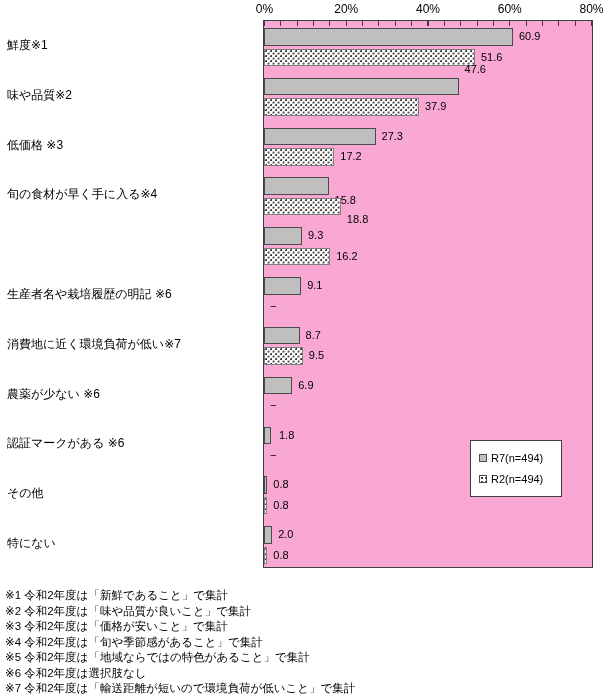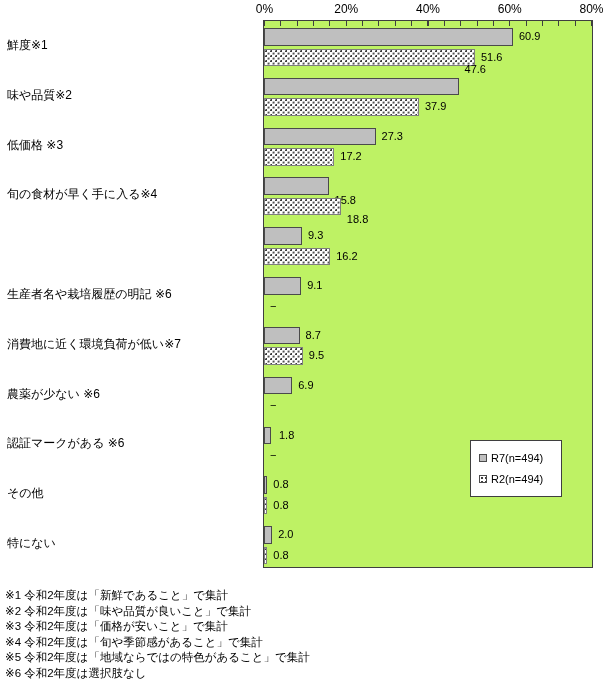--- a/index.html
+++ b/index.html
@@ -11,21 +11,21 @@
   html,body{background:#ffffff;}
   body{font-family:"Liberation Sans","DejaVu Sans",sans-serif;color:var(--text);}
   .page{position:relative;width:615px;height:700px;background:#fff;overflow:hidden;}
 
   
   .axis-row{position:absolute;top:2px;left:0;height:16px;width:615px;}
   .tick-label{position:absolute;transform:translateX(-50%);font-size:12px;white-space:nowrap;}
 
   
   .plot{position:absolute;left:263px;top:20px;width:330px;height:548px;
-        border:1.5px solid var(--plot-border);background:#bef264;}
+        border:1.5px solid var(--plot-border);background:#f9a8d4;}
   .tick-strip{position:absolute;top:0;left:0;right:0;height:5px;
         background-image:repeating-linear-gradient(to right,var(--plot-border) 0 1px,transparent 1px 16.35px);}
 
   .bar{position:absolute;height:17.5px;}
   .bar-r7{background:var(--r7-fill);border:1px solid var(--r7-border);}
   .bar-r2{background-color:var(--r2-bg);border:1px solid var(--r2-border);
         background-image:
           radial-gradient(circle at 1.2px 1.2px,var(--dot) 0.9px,transparent 1.1px),
           radial-gradient(circle at 1.2px 1.2px,var(--dot) 0.9px,transparent 1.1px);
         background-size:5px 5px;background-position:0 0,2.5px 2.5px;}
@@ -113,20 +113,21 @@
         <span>R2(n=494)</span>
       </div>
     </div>
   <div class="footnotes">
       <div class="footnote-line">※1 令和2年度は「新鮮であること」で集計</div>
       <div class="footnote-line">※2 令和2年度は「味や品質が良いこと」で集計</div>
       <div class="footnote-line">※3 令和2年度は「価格が安いこと」で集計</div>
       <div class="footnote-line">※4 令和2年度は「旬や季節感があること」で集計</div>
       <div class="footnote-line">※5 令和2年度は「地域ならではの特色があること」で集計</div>
       <div class="footnote-line">※6 令和2年度は選択肢なし</div>
+      <div class="footnote-line">※7 令和2年度は「輸送距離が短いので環境負荷が低いこと」で集計</div>
     </div>
 <div class="cat-label" style="top: 44.9091px;">鮮度※1</div>
     <div class="cat-label" style="top: 94.7273px;">味や品質※2</div>
     <div class="cat-label" style="top: 144.545px;">低価格 ※3</div>
     <div class="cat-label" style="top: 194.364px; text-align: right;">旬の食材が早く手に入る※4</div>
     <div class="cat-label" style="top: 294px;">生産者名や栽培履歴の明記 ※6</div>
     <div class="cat-label" style="top: 343.818px;">消費地に近く環境負荷が低い※7</div>
     <div class="cat-label" style="top: 393.636px;">農薬が少ない ※6</div>
     <div class="cat-label" style="top: 443.455px;">認証マークがある ※6</div>
     <div class="cat-label" style="top: 493.273px;">その他</div>

